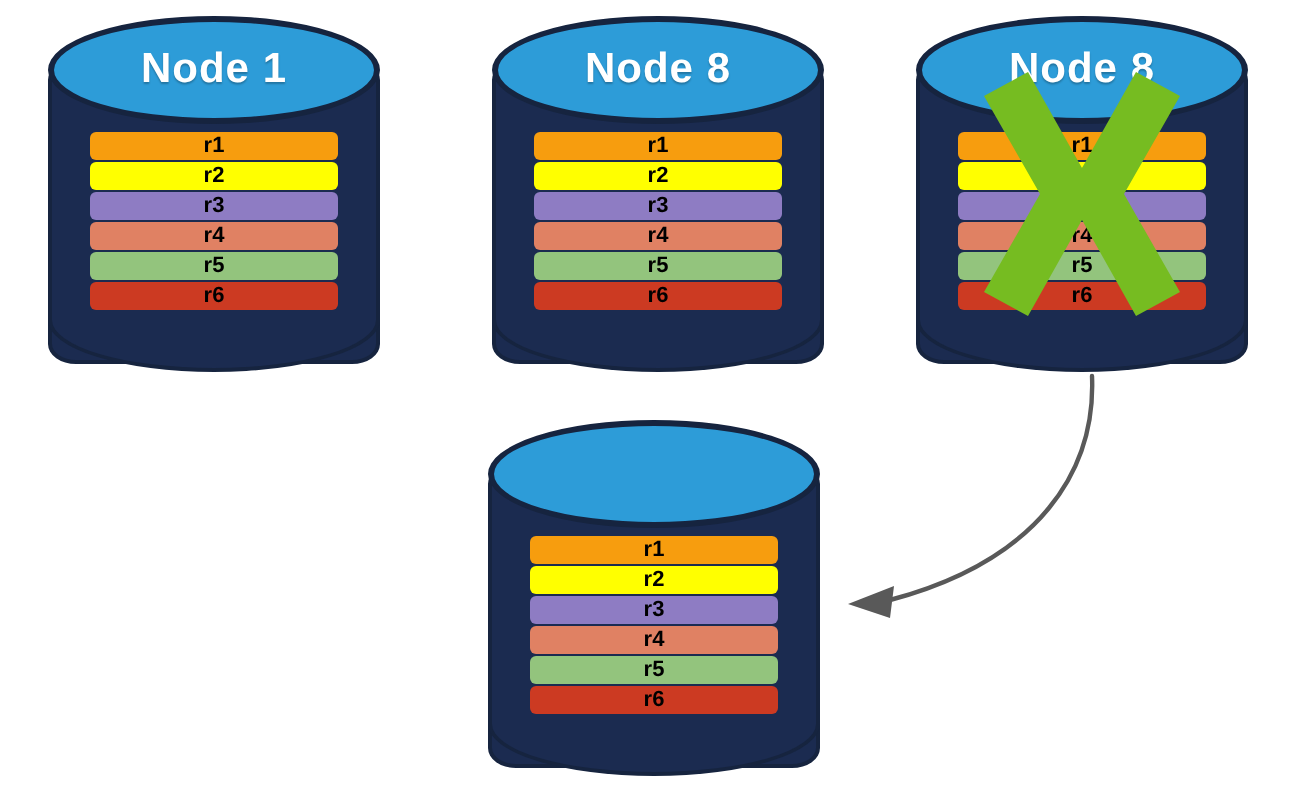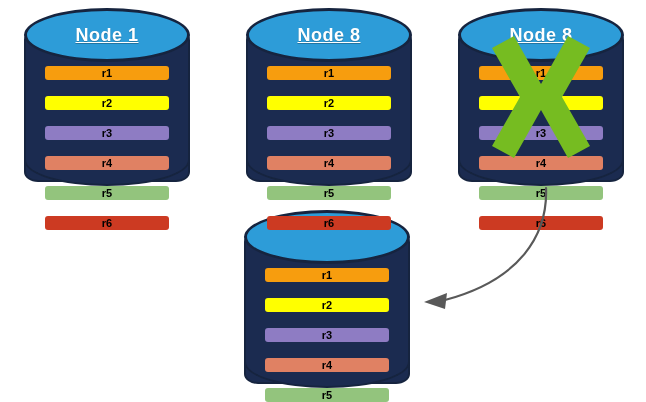--- a/index.html
+++ b/index.html
@@ -68,39 +68,38 @@
   .cyl-title {
     position: absolute;
     left: 0;
     top: 0;
     width: 166px;
     height: 54px;
     display: flex;
     align-items: center;
     justify-content: center;
     color: #ffffff;
-    font-size: 18px;
+    font-size: 21px;
     font-weight: bold;
     letter-spacing: 0.5px;
     z-index: 4;
     text-shadow: 0 1px 1px rgba(0,0,0,0.25);
-    text-decoration: underline;
   }
 
   .bars {
     position: absolute;
     left: 21px;
     top: 58px;
     width: 124px;
     z-index: 5;
   }
   .bar {
     position: relative;
     height: 14px;
-    margin-bottom: 16px;
+    margin-bottom: 1px;
     border-radius: 3px;
     display: flex;
     align-items: center;
     justify-content: center;
     font-size: 11px;
     font-weight: bold;
     color: #000000;
     line-height: 1;
   }
   .bar:last-child { margin-bottom: 12px; }

